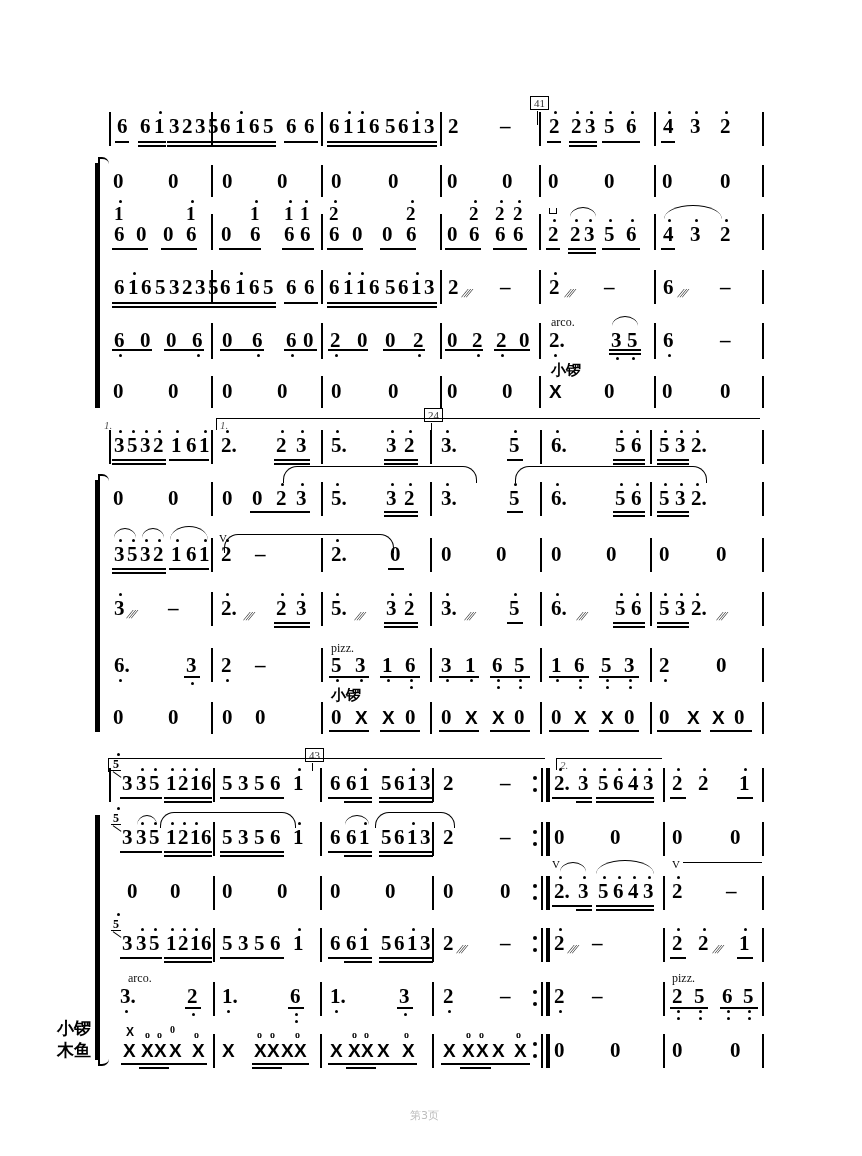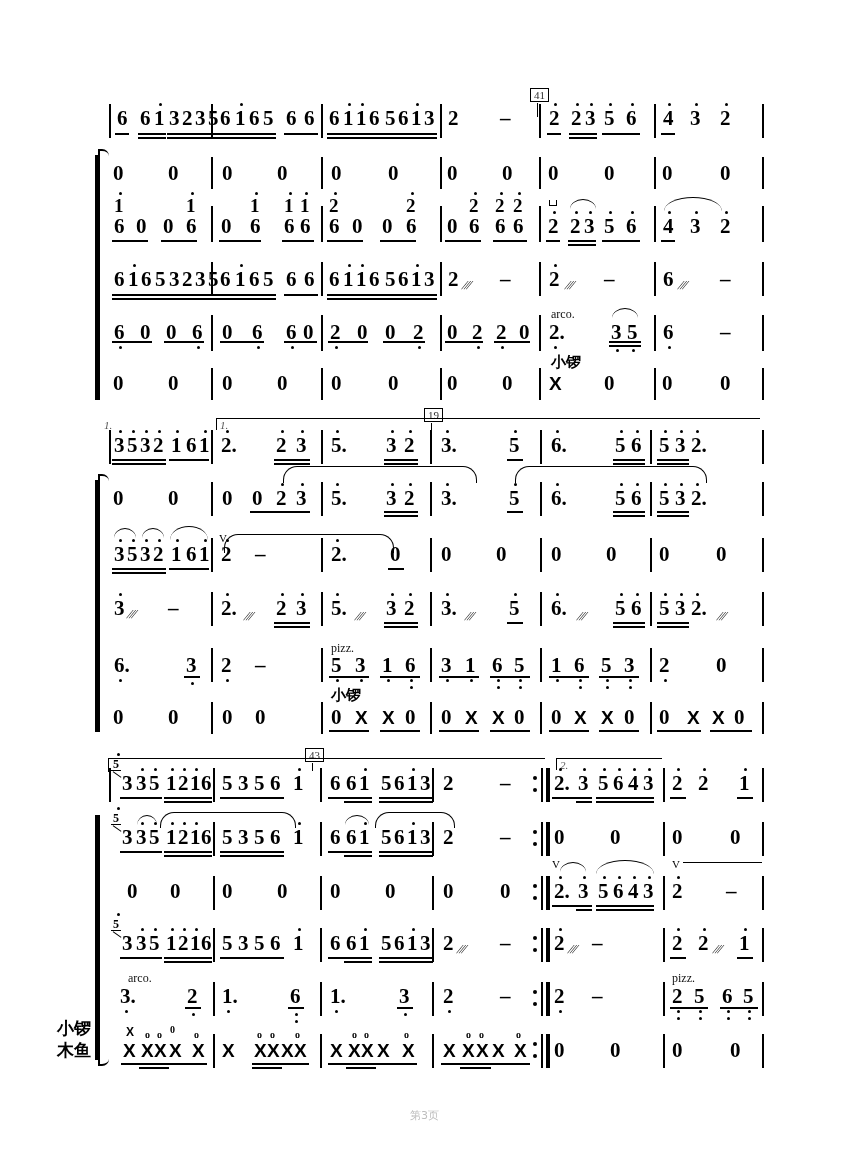--- a/index.html
+++ b/index.html
@@ -95,21 +95,21 @@
 
   
   .footer{position:absolute;font-family:"DejaVu Sans", sans-serif;font-size:11px;
           color:#bdbdbd;}
 </style>
 </head>
 <body>
 
 <div class="page">
 
-<div class="abs" style="left:0;top:0;width:728px;height:405px;">
+<div class="abs" style="left:0;top:8px;width:728px;height:405px;">
 
   <div class="mnum" style="left:530px;top:88px;">41</div>
   <div class="bar" style="left:537px;top:103px;height:14px;width:1px;"></div>
 
   <div class="grpbar" style="left:95px;top:155px;height:245px;"></div>
   <div class="grphook" style="left:98px;top:149px;width:9px;height:9px;"></div>
 
   <div class="bar" style="left:109px;top:104px;height:34px;"></div>
 
   <div class="note" style="left:117px;top:108px;">6</div>
@@ -426,21 +426,21 @@
   <div class="note" style="left:502px;top:373px;">0</div>
   <div class="cn" style="left:551px;top:353px;">小锣</div>
   <div class="xn" style="left:549px;top:373px;">X</div>
   <div class="note" style="left:604px;top:373px;">0</div>
   <div class="note" style="left:662px;top:373px;">0</div>
   <div class="note" style="left:720px;top:373px;">0</div>
 </div>
 
 <div class="abs" style="left:0;top:0;width:862px;height:380px;">
 
-  <div class="mnum" style="left:424px;top:408px;">19</div>
+  <div class="mnum" style="left:424px;top:408px;">24</div>
   <div class="bar" style="left:431px;top:423px;height:8px;width:1px;"></div>
 
   <div class="endtick" style="left:216px;top:418px;height:12px;"></div>
   <div class="endline" style="left:216px;top:418px;width:544px;"></div>
   <div class="endlbl" style="left:220px;top:419px;">1.</div>
   <div class="endlbl" style="left:104px;top:419px;">1.</div>
 
   <div class="grpbar" style="left:95px;top:480px;height:252px;"></div>
   <div class="grphook" style="left:98px;top:474px;width:9px;height:9px;"></div>
 

